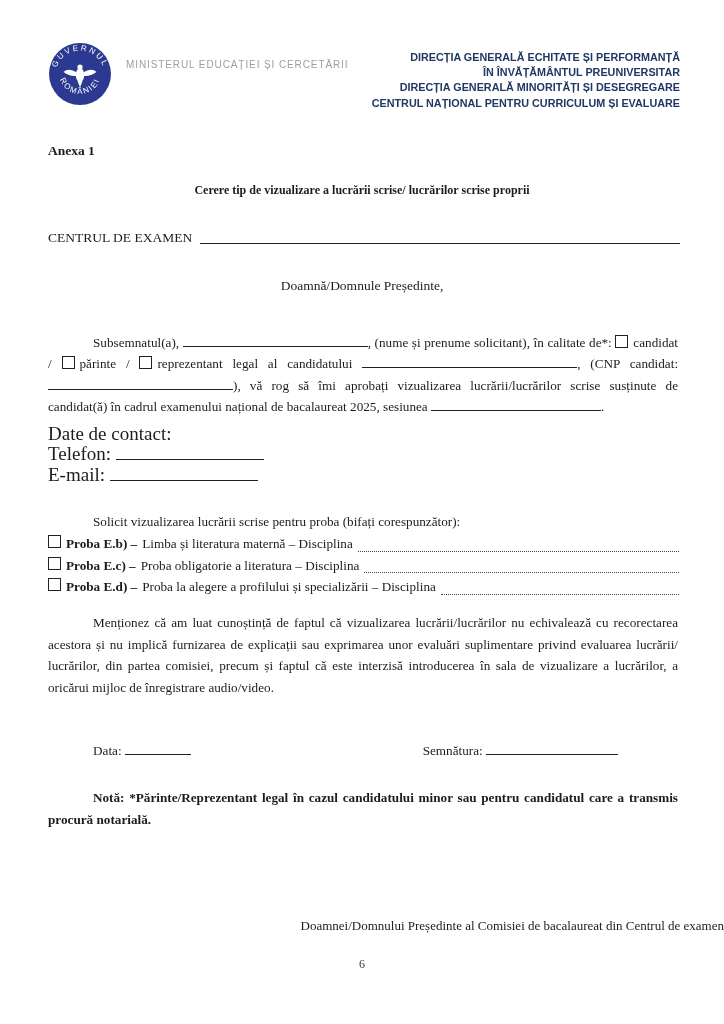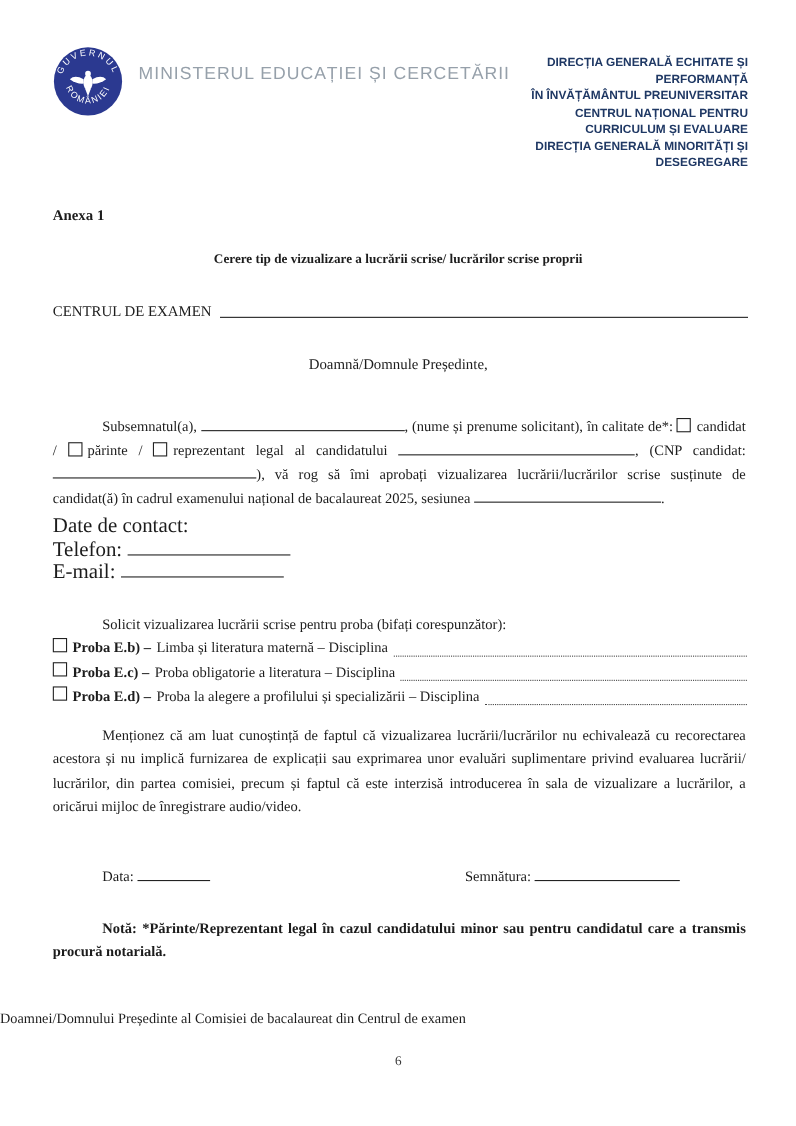--- a/index.html
+++ b/index.html
@@ -5,21 +5,21 @@
   html,body { margin:0; padding:0; background:#e8e8e8; }
   .page {
     width:724px; height:1024px; margin:0 auto; background:#ffffff;
     position:relative; overflow:hidden;
     font-family:"Liberation Serif", serif; color:#1c1c1c;
   }
   
   .header { display:flex; justify-content:space-between; padding:42px 44px 0 48px; }
   .header-left { display:flex; }
   .ministry {
-    font-family:"Liberation Sans", sans-serif; font-size:16px; letter-spacing:.9px;
+    font-family:"Liberation Sans", sans-serif; font-size:10px; letter-spacing:.9px;
     color:#96a0aa; margin:17px 0 0 14px; white-space:nowrap;
   }
   .directorates {
     font-family:"Liberation Sans", sans-serif; font-weight:bold; font-size:10.8px;
     line-height:15.2px; color:#1F3864; text-align:right; margin-top:8px;
   }
   
   .anexa { margin:32px 0 0 48px; font-weight:bold; font-size:13.5px; }
   .title { text-align:center; font-weight:bold; font-size:12px; margin-top:24px; }
   .exam-line { display:flex; align-items:flex-end; margin:32px 44px 0 48px; font-weight:normal; font-size:13.5px; }
@@ -35,21 +35,21 @@
   .probe-row { display:flex; align-items:baseline; line-height:21.8px; }
   .probe-row .cb { flex:none; }
   .probe-row .code { font-weight:bold; margin-right:5px; white-space:nowrap; }
   .probe-row .ptext { white-space:nowrap; }
   .probe-row .leader { flex:1; border-bottom:1.7px dotted #444; margin:0 1px 3px 5px; align-self:flex-end; height:0; }
   .mention { margin:14px 46px 0 48px; text-align:justify; text-indent:45px; font-size:13.2px; line-height:21.5px; }
   .sign-row { display:flex; margin:44px 44px 0 48px; font-size:13.2px; }
   .sign-left { margin-left:45px; }
   .sign-right { margin-left:auto; margin-right:62px; }
   .note { margin:28px 46px 0 48px; text-align:justify; text-indent:45px; font-weight:bold; font-size:13.2px; line-height:21.5px; }
-  .addressee { position:absolute; left:0; right:0; top:918px; text-align:left; font-size:13px; }
+  .addressee { position:absolute; left:0; right:0; top:918px; text-align:right; font-size:13px; }
   .page-num { position:absolute; left:0; right:0; top:957px; text-align:center; font-size:12px; color:#3a3a3a; }
 </style>
 </head>
 <body>
 
 <div class="page">
 
   <div class="header">
     <div class="header-left">
       <svg width="64" height="64" viewBox="0 0 64 64">
@@ -70,22 +70,22 @@
           <path d="M28 30 Q20 25.5 15.5 30 Q21.5 34.5 28 34 Z"></path>
           <path d="M36 30 Q44 25.5 48.5 30 Q42.5 34.5 36 34 Z"></path>
           <path d="M29.5 39 L34.5 39 L32 45.5 Z"></path>
         </g>
       </svg>
       <div class="ministry">MINISTERUL EDUCAȚIEI ȘI CERCETĂRII</div>
     </div>
     <div class="directorates">
       <div>DIRECȚIA GENERALĂ ECHITATE ȘI PERFORMANȚĂ</div>
       <div>ÎN ÎNVĂȚĂMÂNTUL PREUNIVERSITAR</div>
+      <div>DIRECȚIA GENERALĂ MINORITĂȚI ȘI DESEGREGARE</div>
       <div>CENTRUL NAȚIONAL PENTRU CURRICULUM ȘI EVALUARE</div>
-      <div>DIRECȚIA GENERALĂ MINORITĂȚI ȘI DESEGREGARE</div>
     </div>
   </div>
 
   <div class="anexa">Anexa 1</div>
   <div class="title">Cerere tip de vizualizare a lucrării scrise/ lucrărilor scrise proprii</div>
 
   <div class="exam-line">
     <span>CENTRUL DE EXAMEN</span>
     <span class="fill"></span>
   </div>

